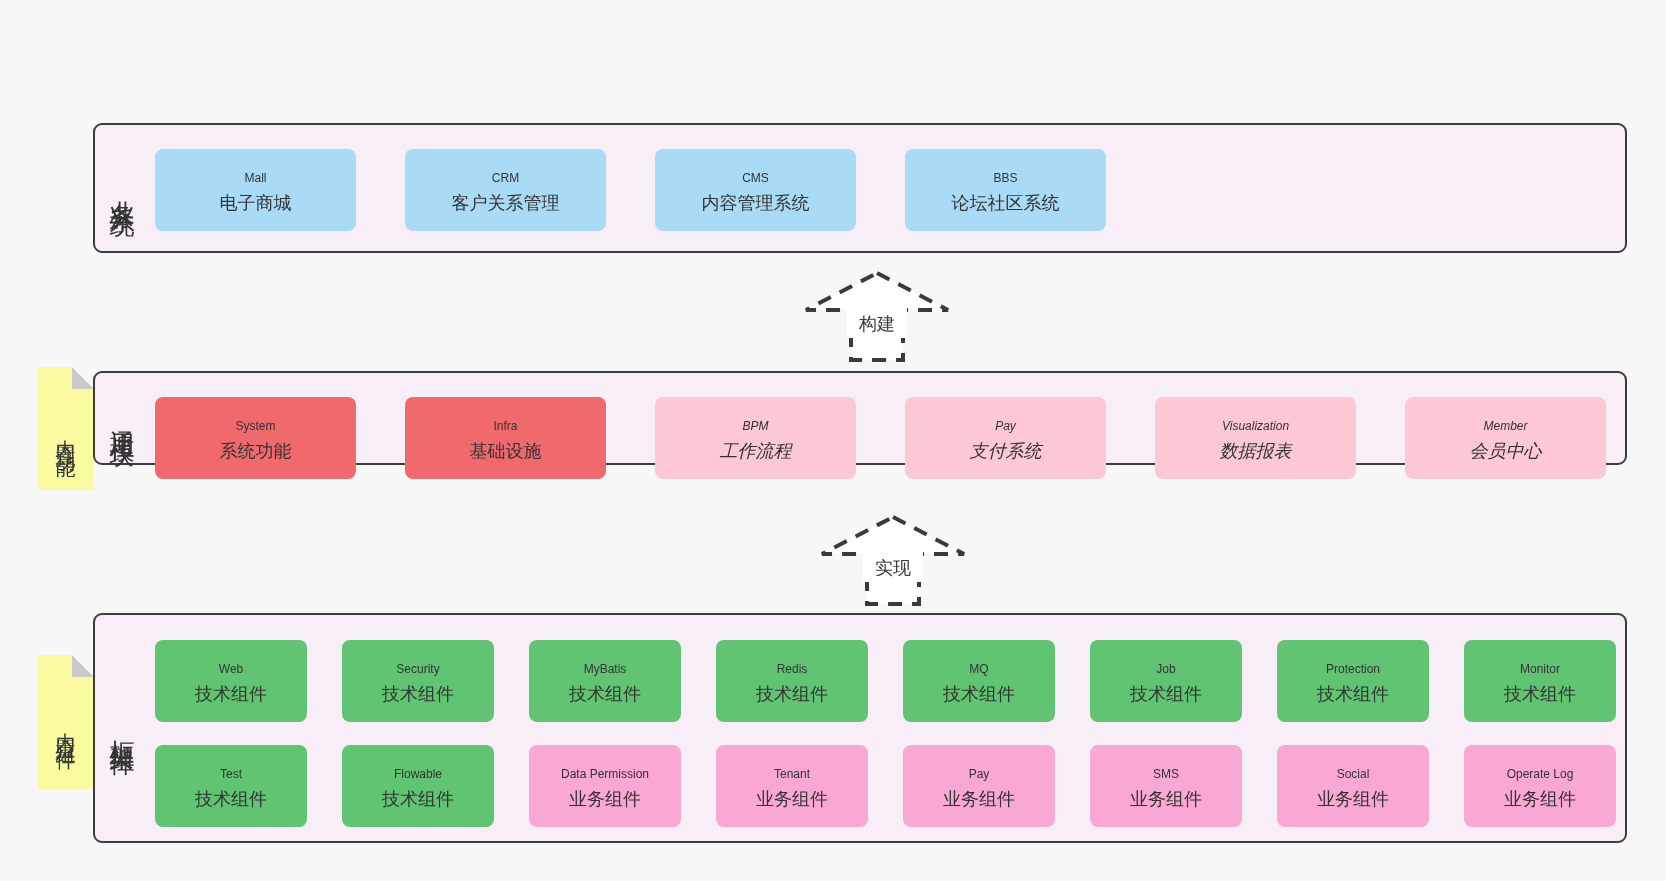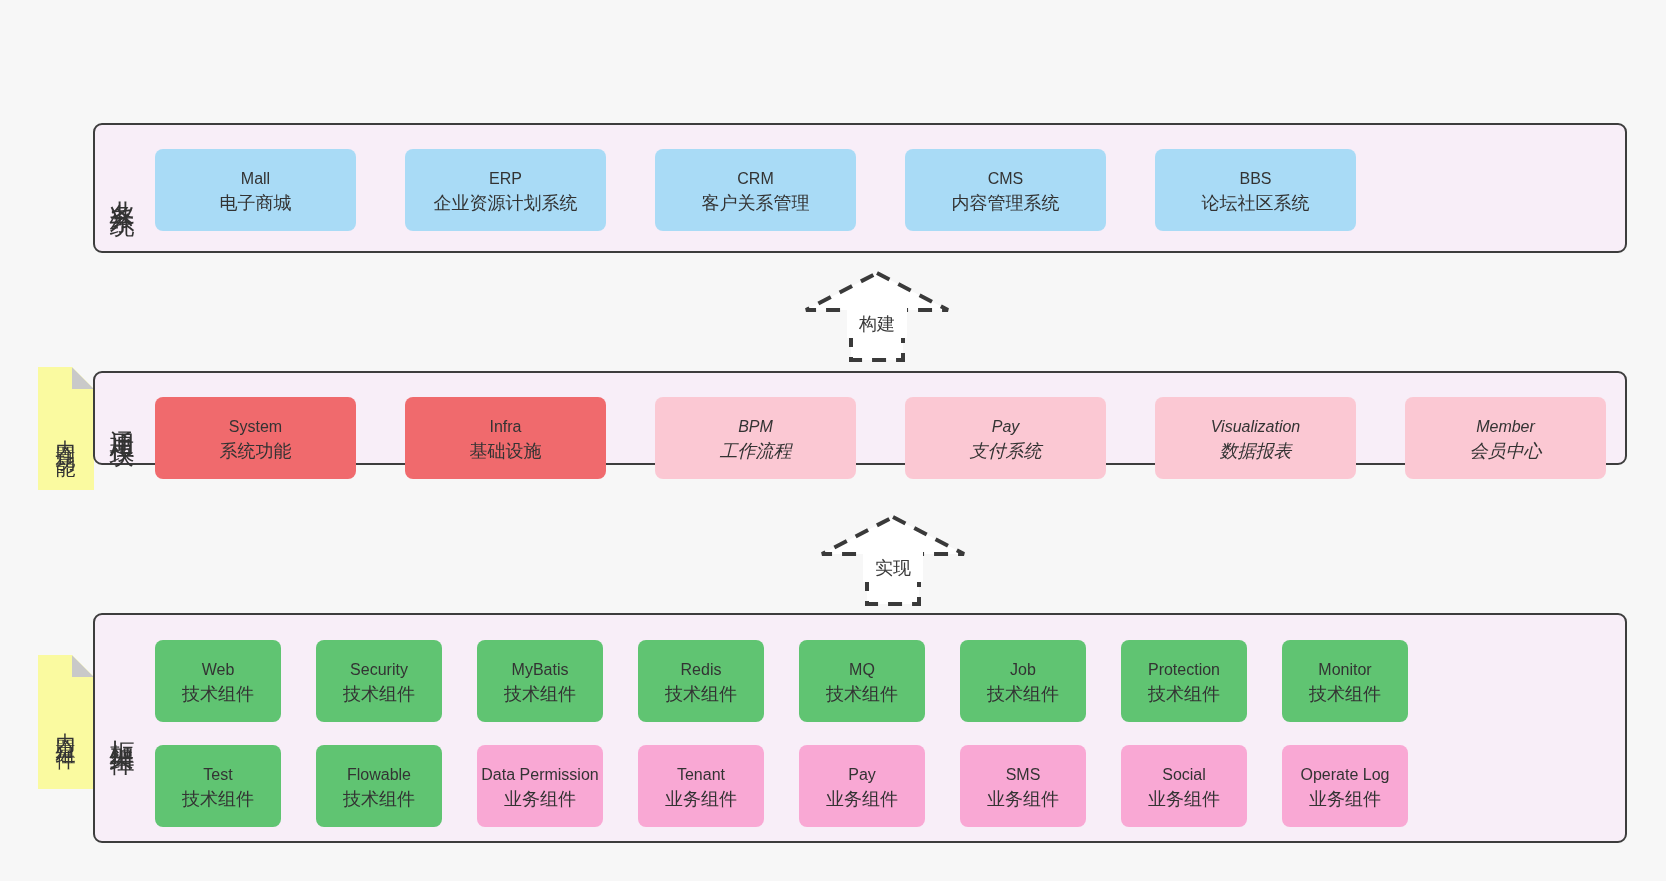--- a/index.html
+++ b/index.html
@@ -32,22 +32,22 @@
   #fw-row1{top:25px;}
   #fw-row2{top:130px;}
 
   
   .box{
     border-radius:8px;height:82px;
     display:flex;flex-direction:column;align-items:center;justify-content:center;
     text-align:center;
   }
   .w6{width:201px;}
-  .w8{width:126px;}
-  .box .n{font-size:16px;line-height:25px;}
+  .w8{width:152px;}
+  .box .n{font-size:12px;line-height:25px;}
   .box .s{font-size:18px;line-height:24px;}
   .blue{background:#a9dbf6;}
   .red{background:#f06a6d;}
   .pink{background:#fbc8d3;font-style:italic;}
   .green{background:#60c472;}
   .green-light{background:#f9a8d4;}
 
   
   .note{
     position:absolute;left:38px;width:56px;background:#fafaa0;z-index:1;
@@ -92,24 +92,20 @@
 </div>
 
 <div class="container" id="c1">
   <div class="vlabel">业务系统</div>
   <div class="boxes-row row6">
     <div class="box blue w6">
       <div class="n">Mall</div>
       <div class="s">电子商城</div>
     </div>
     <div class="box blue w6">
-      <div class="n">ERP</div>
-      <div class="s">企业资源计划系统</div>
-    </div>
-    <div class="box blue w6">
       <div class="n">CRM</div>
       <div class="s">客户关系管理</div>
     </div>
     <div class="box blue w6">
       <div class="n">CMS</div>
       <div class="s">内容管理系统</div>
     </div>
     <div class="box blue w6">
       <div class="n">BBS</div>
       <div class="s">论坛社区系统</div>

